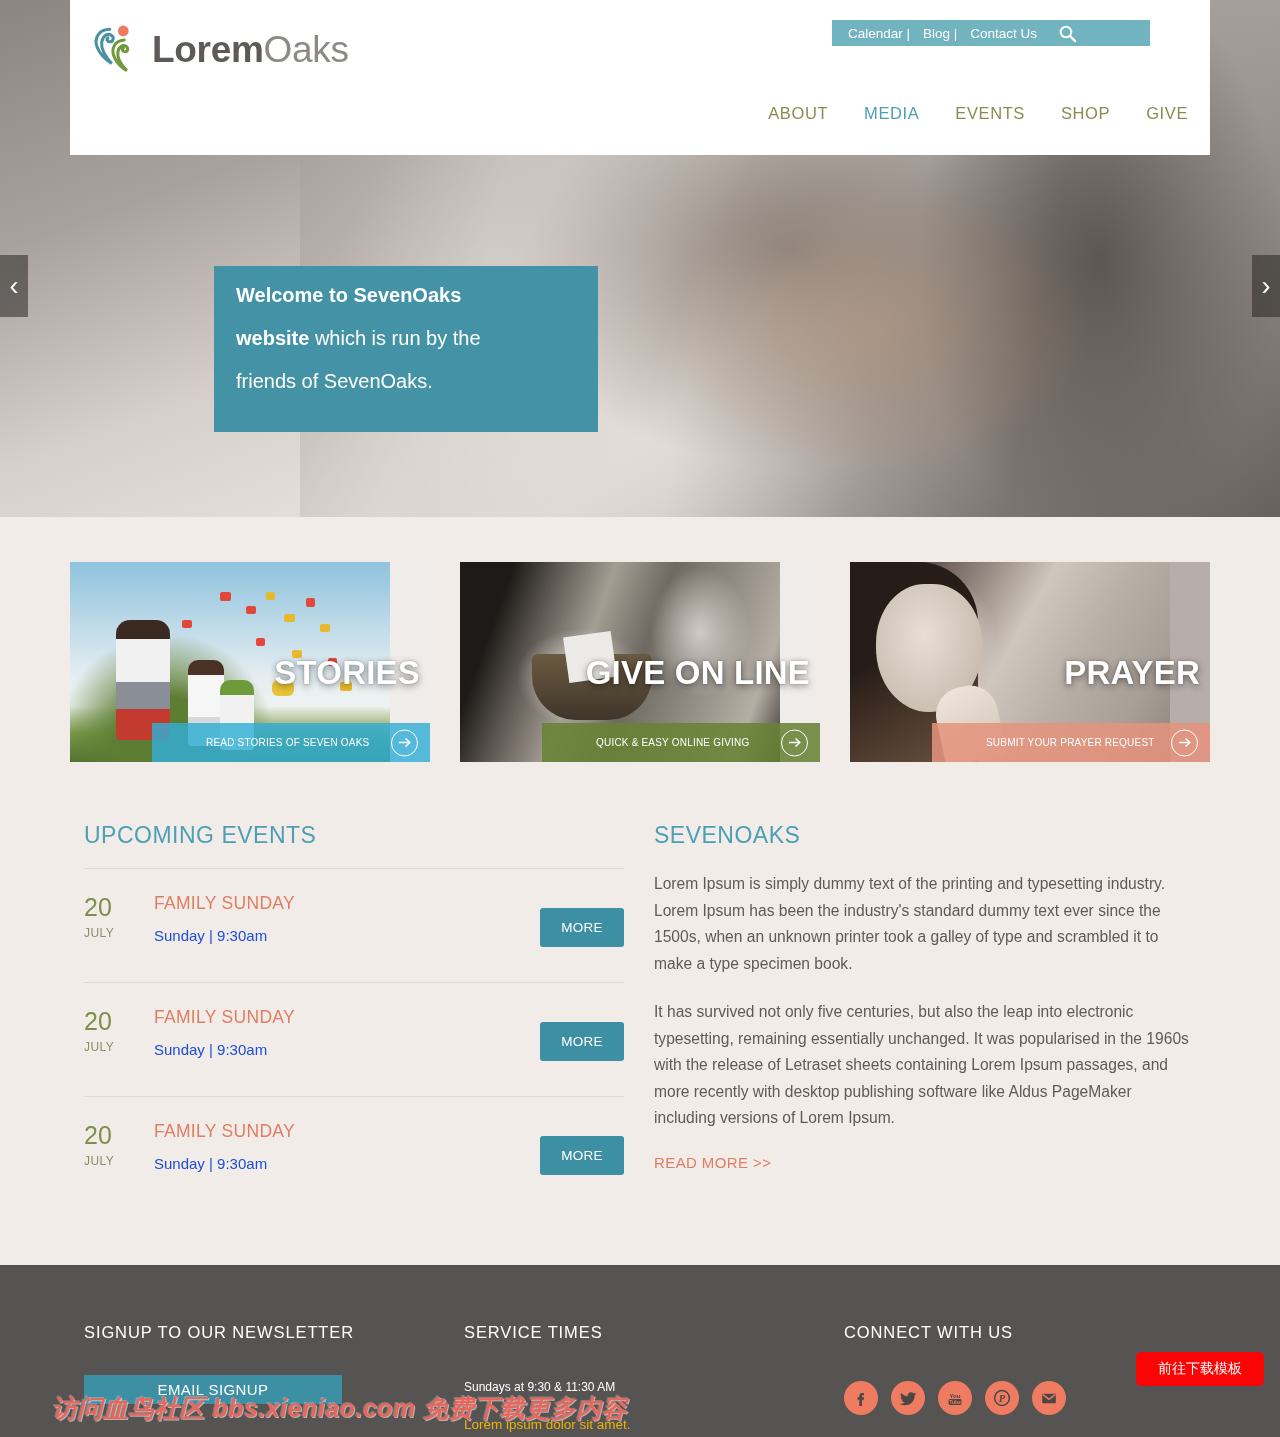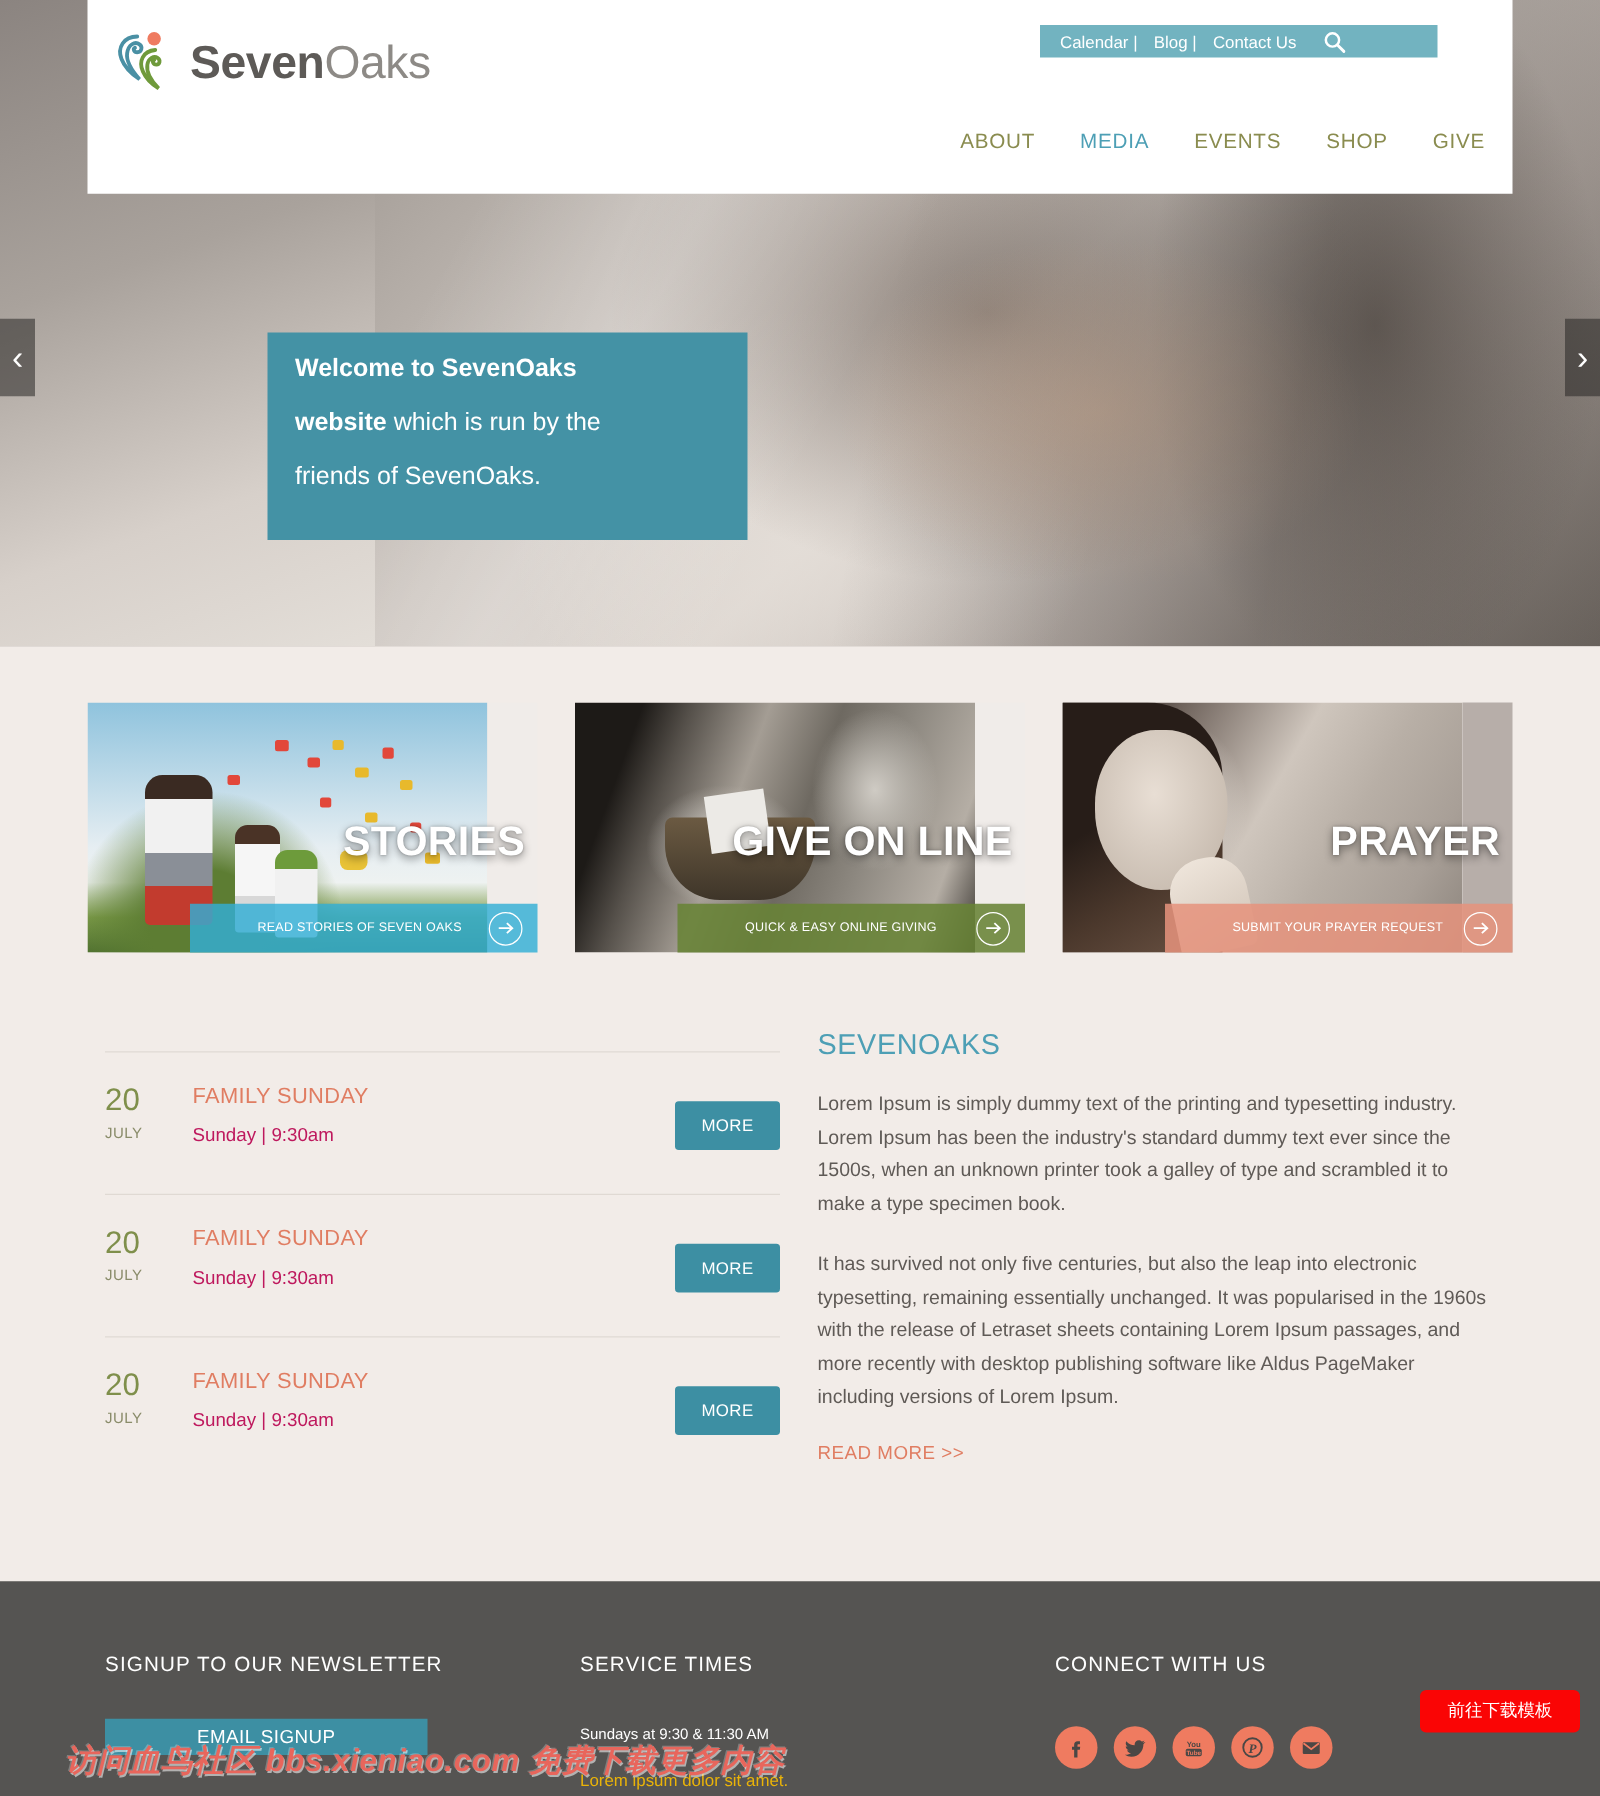--- a/index.html
+++ b/index.html
@@ -198,21 +198,21 @@
     position: absolute; left: 0; top: 26px; width: 62px; text-align: left;
   }
   .ev-day .d { font-size: 25px; color: #7f8f4b; line-height: 1; }
   .ev-day .m { font-size: 12px; color: #8a8c6a; letter-spacing: .4px; margin-top: 6px; }
   .ev-title {
     position: absolute; left: 70px; top: 24px;
     font-size: 17.5px; color: #e07d62; letter-spacing: .3px;
   }
   .ev-sub {
     position: absolute; left: 70px; top: 58px;
-    font-size: 15px; color: #be185d; font-weight: 300;
+    font-size: 15px; color: #1d4ed8; font-weight: 300;
   }
   .more-btn {
     position: absolute; left: 456px; top: 39px; width: 84px; height: 39px;
     background: #3d8fa3; border-radius: 3px; color: #fff;
     font-size: 13.5px; letter-spacing: .3px;
     display: flex; align-items: center; justify-content: center; cursor: pointer;
   }
 
   .body-p {
     font-size: 15.6px; color: #5f5a56; line-height: 26.5px; font-weight: 300;
@@ -295,21 +295,21 @@
   </div>
 
   <div class="header">
     <div class="logo-wrap">
       <svg class="logo-mark" viewBox="0 0 60 60">
         <path d="M22 8 C10 8 4 18 8 28 C11 36 18 42 24 46 C17 38 12 30 13 23 C14 15 20 12 24 15 C27 17 26 22 22 22 C19 22 18 19 20 18" fill="none" stroke="#4a90a4" stroke-width="3.4" stroke-linecap="round"></path>
         <circle cx="37" cy="10" r="6" fill="#ef7b60"></circle>
         <path d="M38 20 C27 21 23 30 27 39 C30 46 36 51 41 54 C34 47 30 39 31 33 C32 27 37 25 40 27 C43 29 42 33 39 33 C36 33 35 30 37 29" fill="none" stroke="#6f9a3b" stroke-width="3.4" stroke-linecap="round"></path>
       </svg>
       <div class="logo-text">
-        <span class="b">Seven</span><span class="l">Oaks</span>
+        <span class="b">Lorem</span><span class="l">Oaks</span>
       </div>
     </div>
 
     <nav class="mainnav">
       <a href="#">ABOUT</a>
       <a href="#" class="active">MEDIA</a>
       <a href="#">EVENTS</a>
       <a href="#">SHOP</a>
       <a href="#">GIVE</a>
     </nav>
@@ -400,20 +400,21 @@
               <polyline points="7.5,2 11.8,6 7.5,10" fill="none" stroke="#fff" stroke-width="1.5"></polyline>
             </svg>
         </span>
       </div>
     </div>
   </div>
 
   <div class="content">
 
     <div class="col-left">
+      <div class="sec-title">UPCOMING EVENTS</div>
       <div class="rule"></div>
 
       <div class="event-row">
         <div class="ev-day">
           <div class="d">20</div>
           <div class="m">JULY</div>
         </div>
         <div class="ev-title">FAMILY SUNDAY</div>
         <div class="ev-sub">Sunday | 9:30am</div>
         <div class="more-btn">MORE</div>

